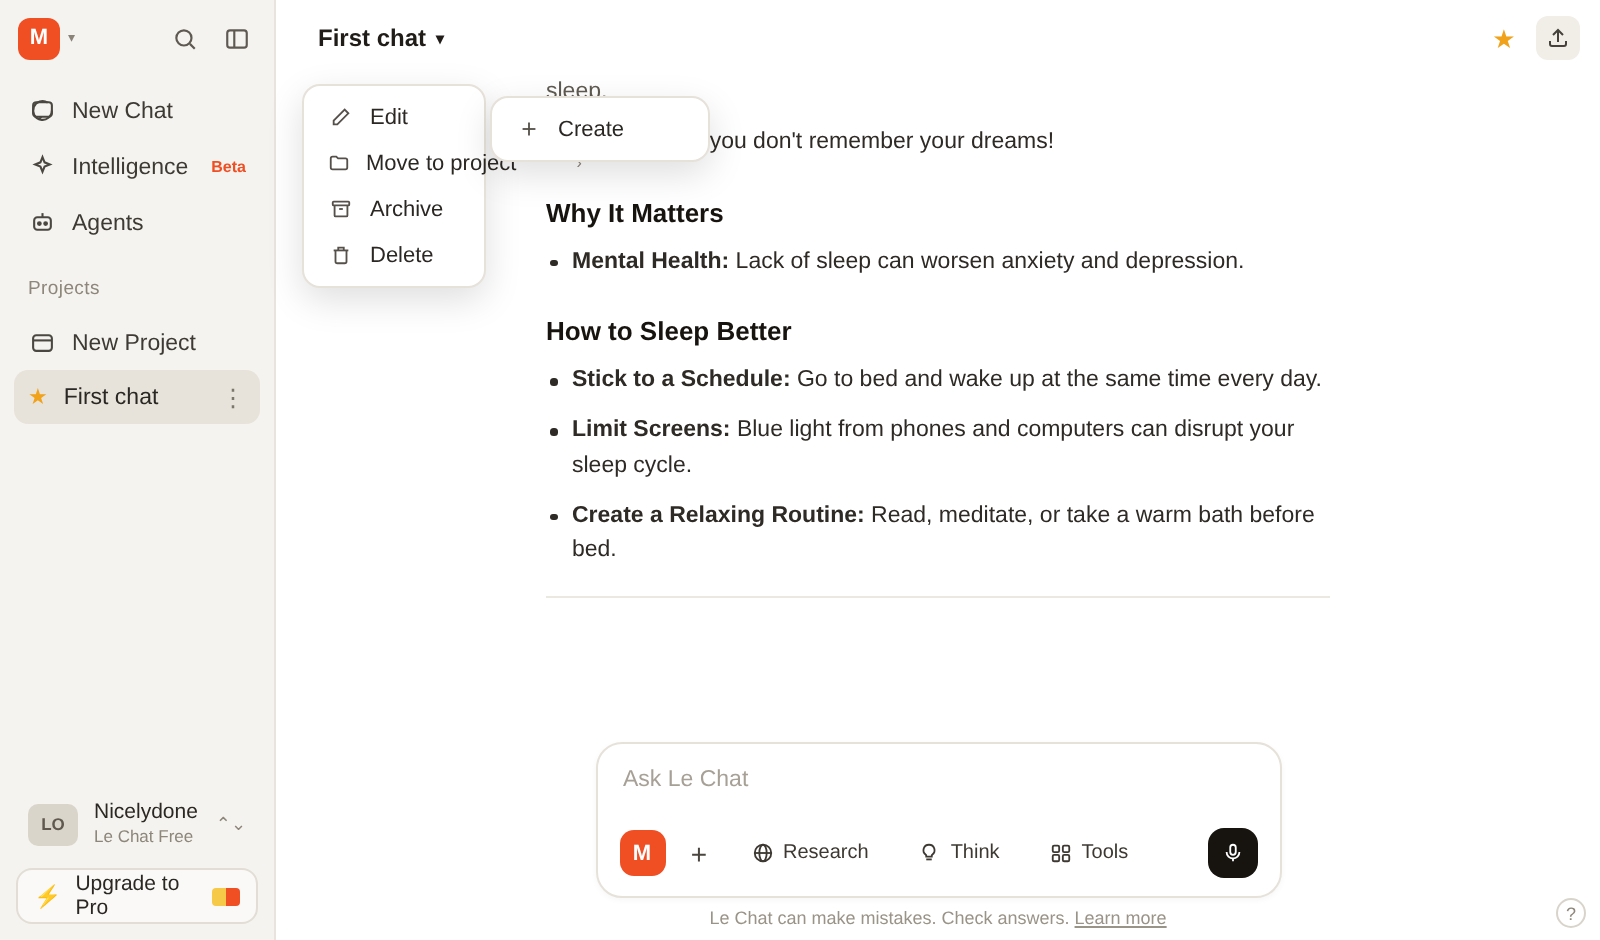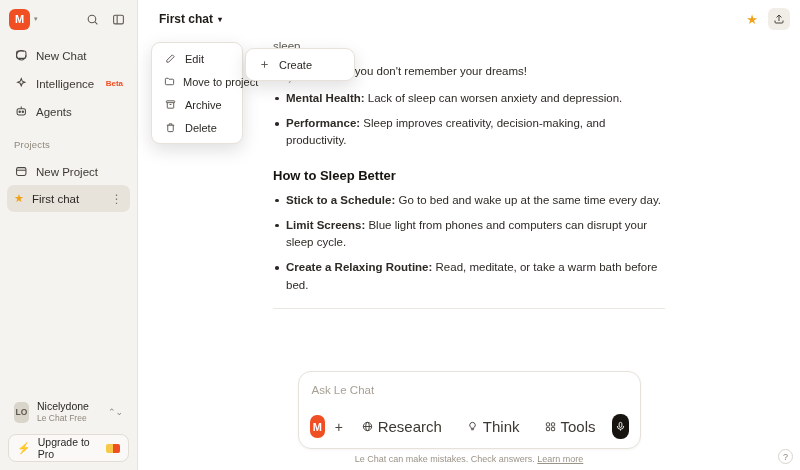--- a/index.html
+++ b/index.html
@@ -99,21 +99,21 @@
   .sb-bottom {
     margin-top: auto;
     padding: 8px;
   }
   .account {
     display: flex; align-items: center; gap: 8px;
     padding: 6px 6px;
     border-radius: 8px;
   }
   .avatar {
-    width: 15px; height: 21px; border-radius: 5px;
+    width: 25px; height: 21px; border-radius: 5px;
     background: #dad5cb; color: #5f594f;
     font-size: 8.5px; font-weight: bold;
     display: flex; align-items: center; justify-content: center;
   }
   .acct-name { font-size: 10.5px; color: #2b2824; line-height: 1.25; }
   .acct-plan { font-size: 8.5px; color: #8d867a; line-height: 1.25; }
   .acct-caret { margin-left: auto; color: #8d867a; font-size: 9px; }
   .upgrade {
     margin-top: 4px;
     display: flex; align-items: center; gap: 7px;
@@ -236,21 +236,21 @@
   }
   .plus-btn {
     width: 20px; height: 20px; border-radius: 6px;
     display: flex; align-items: center; justify-content: center;
     color: #4a453e; font-size: 14px;
   }
   .pill {
     display: flex; align-items: center; gap: 5px;
     height: 23px; padding: 0 9px;
     border-radius: 8px;
-    font-size: 15px;
+    font-size: 10px;
     color: #3d3932;
   }
   .mic-btn {
     margin-left: auto;
     width: 25px; height: 25px; border-radius: 8px;
     background: #17140f; color: #fff;
     display: flex; align-items: center; justify-content: center;
   }
   .footnote {
     text-align: center;
@@ -404,23 +404,23 @@
             <path d="M4 15v3a2 2 0 0 0 2 2h12a2 2 0 0 0 2-2v-3"></path>
           </svg>
       </div>
     </div>
 
     <div class="scroll">
       <div class="doc">
         <div class="clipped-top">sleep.</div>
         <p class="para">dreams, even if you don't remember your dreams!</p>
 
+        <h3 class="sec">Why It Matters</h3>
         <ul class="bul">
           <li><b>Mental Health:</b> <span>Lack of sleep can worsen anxiety and depression.</span></li>
-          <li><b>Performance:</b> <span>Sleep improves creativity, decision-making, and productivity.</span></li>
         </ul>
 
         <h3 class="sec">How to Sleep Better</h3>
         <ul class="bul">
           <li><b>Stick to a Schedule:</b> <span>Go to bed and wake up at the same time every day.</span></li>
           <li><b>Limit Screens:</b> <span>Blue light from phones and computers can disrupt your sleep cycle.</span></li>
           <li><b>Create a Relaxing Routine:</b> <span>Read, meditate, or take a warm bath before bed.</span></li>
         </ul>
 
         <div class="hr"></div>

